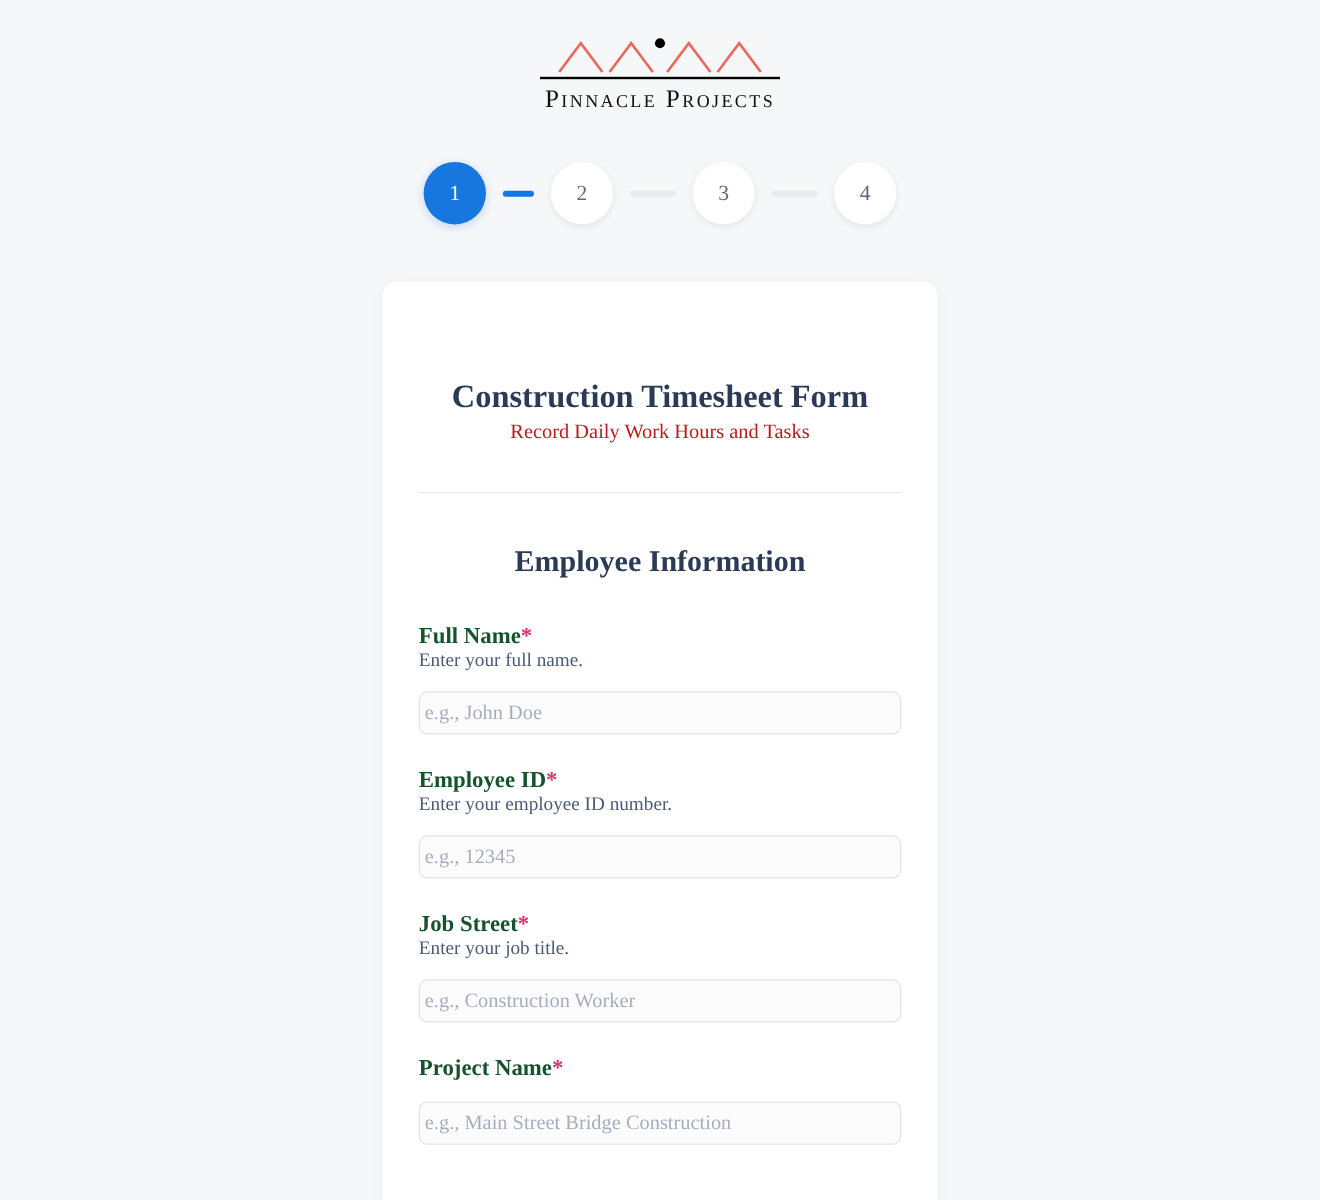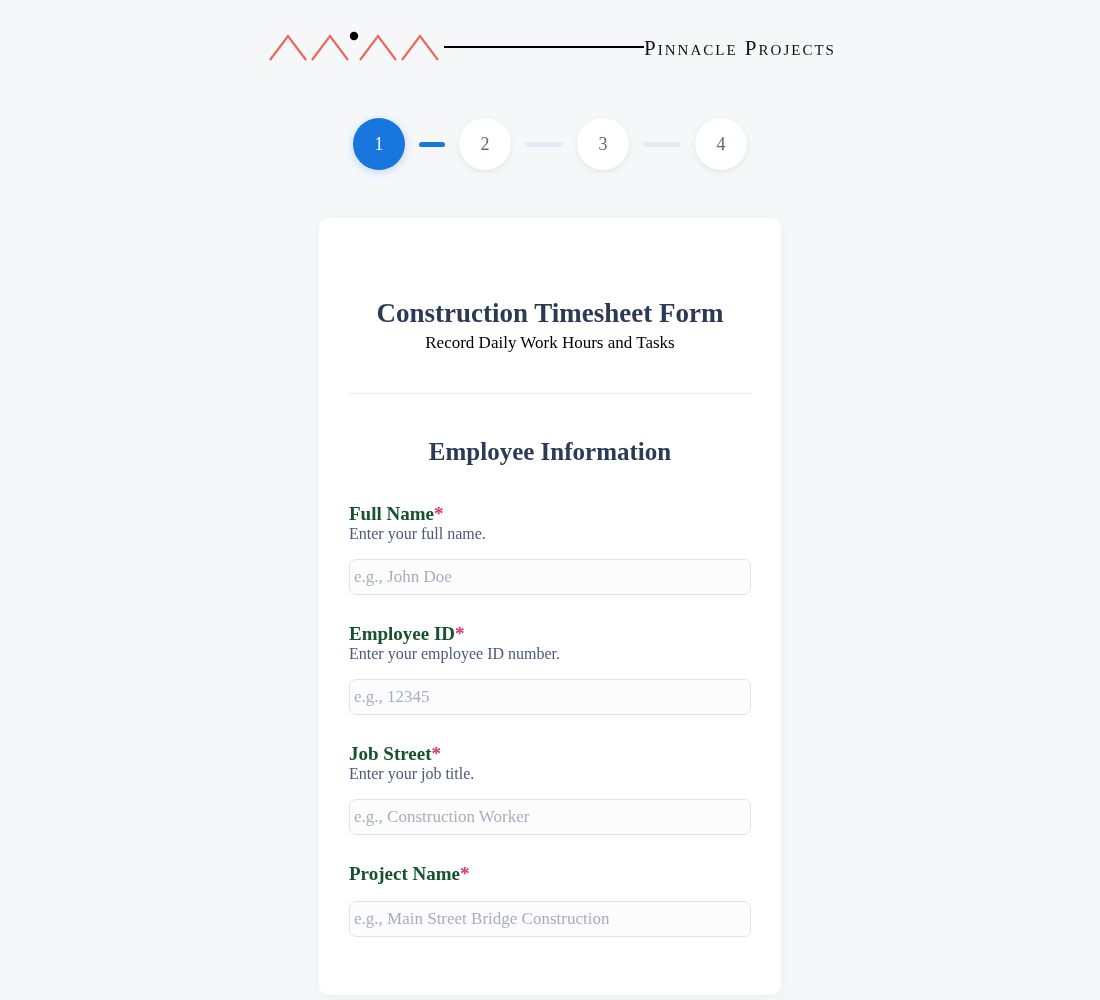--- a/index.html
+++ b/index.html
@@ -13,23 +13,23 @@
   }
   .page {
     width: 1100px;
     padding: 30px 0 0 0;
     display: flex;
     flex-direction: column;
     align-items: center;
   }
   .logo-block {
     display: flex;
-    flex-direction: row;
-    align-items: center;
-    margin-bottom: 56px;
+    flex-direction: column;
+    align-items: center;
+    margin-bottom: 40px;
   }
   .logo-peaks {
     width: 180px;
     height: 32px;
   }
   .logo-divider {
     width: 200px;
     height: 2px;
     background: #000;
     margin-top: 2px;
@@ -89,21 +89,21 @@
   }
   .card-title {
     font-size: 27px;
     font-weight: 700;
     color: #2b3a55;
     text-align: center;
     margin-top: 32px;
   }
   .card-subtitle {
     font-size: 17px;
-    color: #000000;
+    color: #b91c1c;
     margin-top: 4px;
     text-align: center;
   }
   .hr {
     width: 100%;
     height: 1px;
     background: #e7eaee;
     margin: 40px 0 44px 0;
   }
   .section-title {

